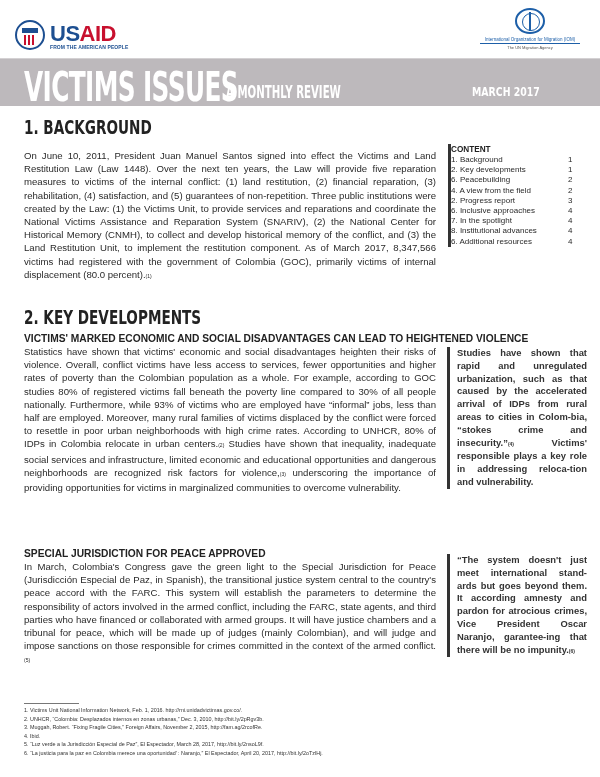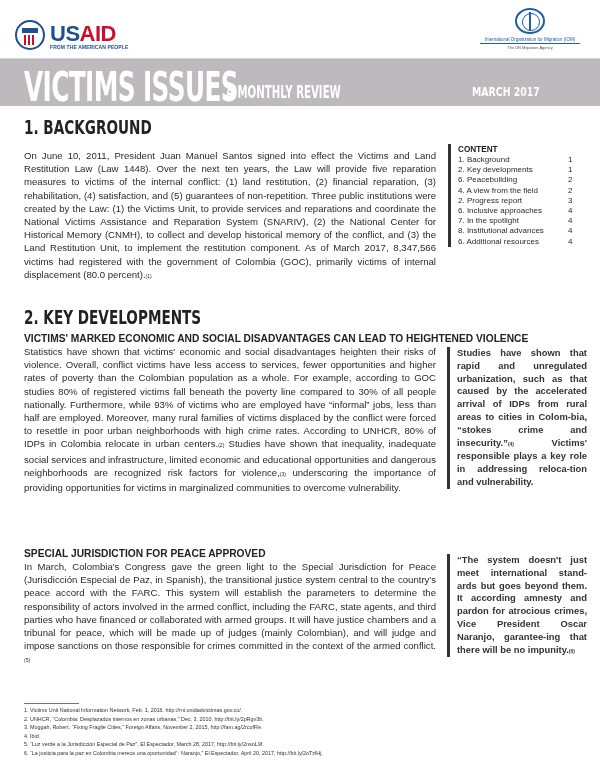--- a/index.html
+++ b/index.html
@@ -35,21 +35,21 @@
 
   .h1 { position: absolute; left: 24px; font-family: "DejaVu Sans", sans-serif; font-weight: bold; color: #222;
     font-size: 20px; line-height: 24px; transform: scaleX(0.68); transform-origin: left center; white-space: nowrap; }
   .h2 { position: absolute; left: 24px; font-family: "Liberation Sans", sans-serif; font-weight: bold; color: #222;
     font-size: 11px; line-height: 14px; transform: scaleX(0.93); transform-origin: left center; white-space: nowrap; }
 
   .para { position: absolute; left: 24px; width: 412px; font-family: "Liberation Sans", sans-serif; font-size: 9.6px; line-height: 13.2px;
     text-align: justify; color: #2a2a2a; }
   .fn { font-size: 5px; vertical-align: baseline; }
 
-  .toc { position: absolute; left: 448px; top: 144px; width: 140px; border-left: 3px solid #333; padding-left: 7px; padding-top: 1px; }
+  .toc { position: absolute; left: 448px; top: 144px; width: 140px; border-left: 3px solid #333; padding-top: 1px; }
   .toc-title { font-size: 8.2px; font-weight: bold; line-height: 10px; color: #222; }
   .toc-row { display: flex; justify-content: space-between; font-size: 8px; line-height: 10.2px; color: #2a2a2a; }
   .toc-row .pg { width: 20px; text-align: left; }
 
   .callout { position: absolute; left: 447px; width: 140px; border-left: 3px solid #333; padding-left: 7px;
     font-family: "Liberation Sans", sans-serif; font-weight: bold; font-size: 9.4px; line-height: 12.8px; color: #333; text-align: justify; }
 
   .fn-rule { position: absolute; left: 24px; top: 703px; width: 55px; height: 1px; background: #777; }
   .footnotes { position: absolute; left: 24px; top: 706px; width: 560px; font-size: 5.4px; line-height: 8.6px; color: #333; white-space: nowrap; }
 </style>

